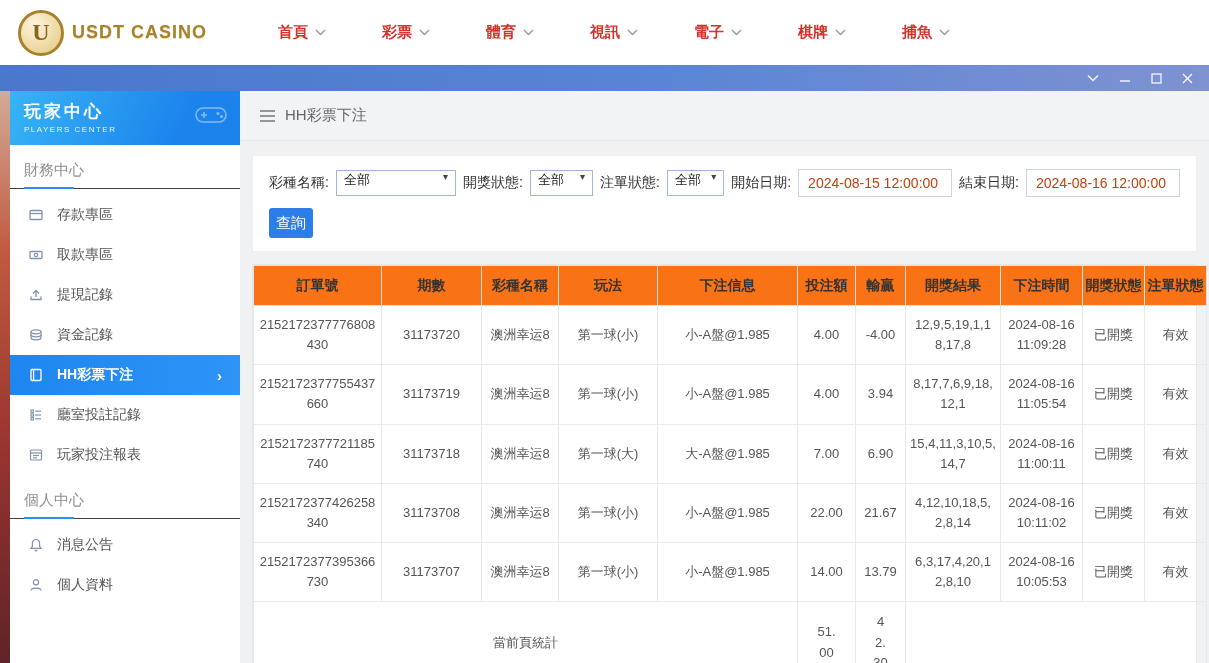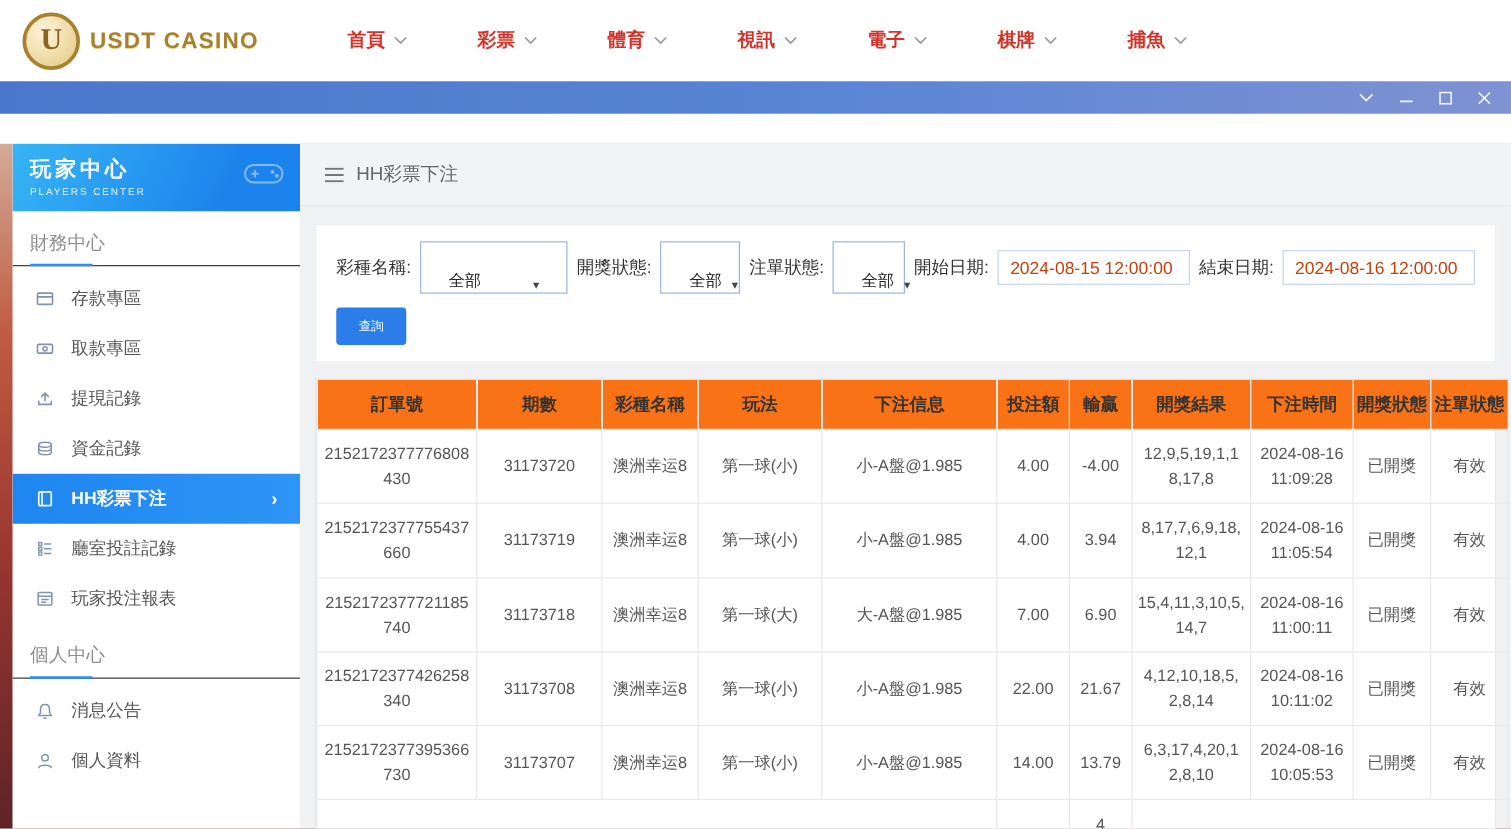--- a/index.html
+++ b/index.html
@@ -14,21 +14,21 @@
     display:flex; align-items:center; justify-content:center;
     color:#8a6420; font-weight:bold; font-size:24px; font-family:"Liberation Serif",serif; }
   .brand-text { font-size:18px; font-weight:bold; color:#a8812f; letter-spacing:1px;
     text-shadow:0 1px 0 #ecd9a4; white-space:nowrap; }
   .nav { display:flex; flex:1; }
   .nav-item { width:104px; display:flex; align-items:center; justify-content:center; gap:7px;
     color:#d2342b; font-size:15px; font-weight:bold; cursor:pointer; }
   .chev svg { display:block; }
 
   
-  .window { height:598px; display:flex; flex-direction:column;gap:24px; }
+  .window { height:598px; display:flex; flex-direction:column; }
   .titlebar { height:26px; flex:none;
     background:linear-gradient(90deg,#4a77cb 0%,#5a85d6 55%,#7f92d2 100%);
     display:flex; align-items:center; justify-content:flex-end; gap:20px; padding:0 16px; }
   .tb-btn { color:#fff; display:flex; align-items:center; cursor:pointer; opacity:.92; }
 
   .window-body { flex:1; display:flex; min-height:0;
     background:linear-gradient(180deg,#d3ab97 0%,#c05a41 28%,#97352f 62%,#5f2327 100%); }
 
   
   .sidebar { width:230px; margin-left:10px; background:#fff; flex:none;
@@ -51,31 +51,31 @@
   .sb-gap { height:6px; }
 
   
   .main { flex:1; background:#f0f1f3; display:flex; flex-direction:column; min-width:0; overflow:hidden; }
   .page-header { height:50px; flex:none; display:flex; align-items:center; gap:10px; padding:0 20px;
     background:#f2f3f5; border-bottom:1px solid #e6e7e9; color:#666; font-size:15px; }
   .burger { color:#777; display:flex; }
 
   .filter-card { background:#fff; margin:14px 12px 0; padding:13px 16px 13px; border:1px solid #eee; }
   .filter-row { display:flex; align-items:center; gap:7px; font-size:14px; color:#333; white-space:nowrap; }
-  .sel { border:1px solid #9db8dd; background:#fff; height:42px; display:inline-flex;
-    align-items:flex-end; justify-content:space-between; padding:0 22px; gap:8px; font-size:13px;
+  .sel { border:1px solid #9db8dd; background:#fff; height:26px; display:inline-flex;
+    align-items:flex-start; justify-content:space-between; padding:0 7px; gap:8px; font-size:13px;
     color:#222; cursor:pointer; }
   .sel .tri { font-size:10px; color:#444; }
   .sel-lottery { width:122px; }
   .sel-small { width:64px; }
   .sel-tiny { width:58px; }
   .date-input { height:28px; border:1px solid #c9d5e8; padding:0 9px; font-size:14px; color:#c2410c;
     width:154px; font-family:inherit; background:#fff; }
-  .search-btn { margin-top:11px; background:#2b7de9; color:#fff; border:none; width:56px; height:30px;
-    font-size:10px; border-radius:3px; cursor:pointer; }
+  .search-btn { margin-top:11px; background:#2b7de9; color:#fff; border:none; width:44px; height:30px;
+    font-size:15px; border-radius:3px; cursor:pointer; }
 
   
   .table-wrap { background:#fff; margin:12px 12px 0; border:1px solid #e6e6e6; }
   table { width:100%; border-collapse:collapse; table-layout:fixed; }
   th { background:#f97316; font-size:14px; font-weight:bold; color:#333; height:40px;
     border:1px solid #e2e2e2; padding:0 1px; overflow:hidden; }
   td { border:1px solid #e9e9e9; font-size:13px; color:#555; text-align:center;
     padding:9px 4px; word-break:break-all; line-height:1.55; }
   tr.total td { padding:10px 16px; }
 </style>

